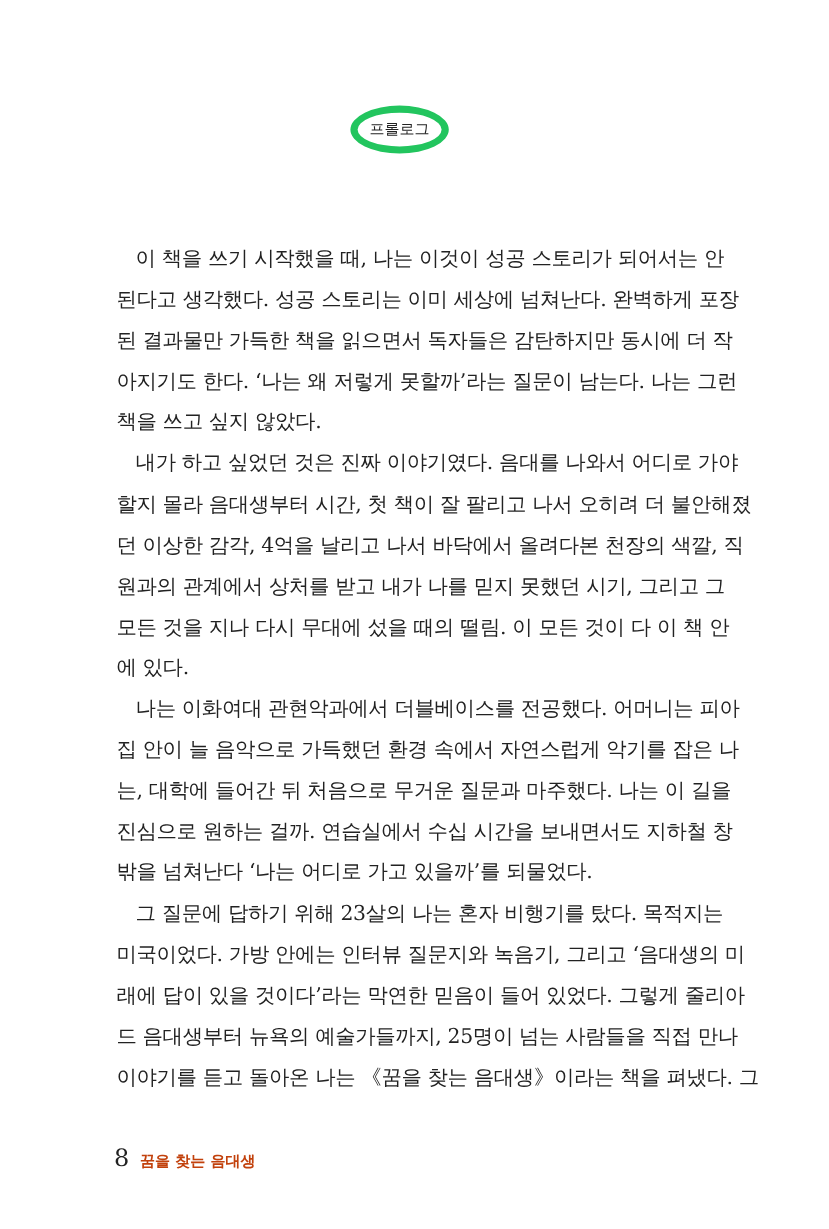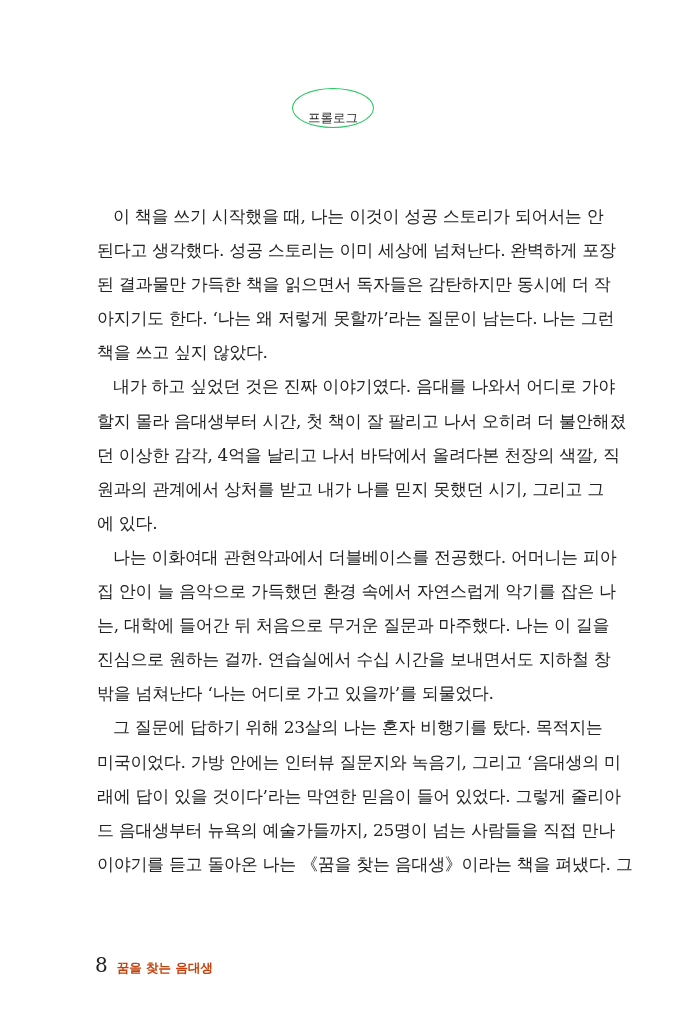--- a/index.html
+++ b/index.html
@@ -2,22 +2,22 @@
 <html><head>
 <meta charset="utf-8">
 <style>
   html, body { margin: 0; padding: 0; }
   body {
     width: 691px; height: 1024px; background: #ffffff; position: relative; overflow: hidden;
     font-family: "DejaVu Serif", "Liberation Serif", serif; color: #222;
   }
   .chapter-badge {
     position: absolute; left: 292px; top: 88px; width: 82px; height: 40px;
-    border: 1px solid #22c55e; border-radius: 50%;
-    display: flex; align-items: flex-end; justify-content: center;
+    border: 6px solid #22c55e; border-radius: 50%;
+    display: flex; align-items: center; justify-content: center;
     font-family: Liberation Serif, serif; font-size: 12.5px; color: #222;
     box-sizing: border-box;
   }
   .body-text {
     position: absolute; left: 97px; top: 199px; width: 490px;
   }
   .line {
     height: 34.1px; line-height: 34px; font-size: 17px; white-space: nowrap;
     text-align: justify; text-align-last: justify; letter-spacing: -0.3px;
   }
@@ -39,20 +39,21 @@
 <div class="body-text" id="body-text">
     <div class="line indent">이 책을 쓰기 시작했을 때, 나는 이것이 성공 스토리가 되어서는 안</div>
     <div class="line">된다고 생각했다. 성공 스토리는 이미 세상에 넘쳐난다. 완벽하게 포장</div>
     <div class="line">된 결과물만 가득한 책을 읽으면서 독자들은 감탄하지만 동시에 더 작</div>
     <div class="line">아지기도 한다. ‘나는 왜 저렇게 못할까’라는 질문이 남는다. 나는 그런</div>
     <div class="line last">책을 쓰고 싶지 않았다.</div>
     <div class="line indent">내가 하고 싶었던 것은 진짜 이야기였다. 음대를 나와서 어디로 가야</div>
     <div class="line">할지 몰라 음대생부터 시간, 첫 책이 잘 팔리고 나서 오히려 더 불안해졌</div>
     <div class="line">던 이상한 감각, 4억을 날리고 나서 바닥에서 올려다본 천장의 색깔, 직</div>
     <div class="line">원과의 관계에서 상처를 받고 내가 나를 믿지 못했던 시기, 그리고 그</div>
+    <div class="line">모든 것을 지나 다시 무대에 섰을 때의 떨림. 이 모든 것이 다 이 책 안</div>
     <div class="line last">에 있다.</div>
     <div class="line indent">나는 이화여대 관현악과에서 더블베이스를 전공했다. 어머니는 피아</div>
     <div class="line">집 안이 늘 음악으로 가득했던 환경 속에서 자연스럽게 악기를 잡은 나</div>
     <div class="line">는, 대학에 들어간 뒤 처음으로 무거운 질문과 마주했다. 나는 이 길을</div>
     <div class="line">진심으로 원하는 걸까. 연습실에서 수십 시간을 보내면서도 지하철 창</div>
     <div class="line last">밖을 넘쳐난다 ‘나는 어디로 가고 있을까’를 되물었다.</div>
     <div class="line indent">그 질문에 답하기 위해 23살의 나는 혼자 비행기를 탔다. 목적지는</div>
     <div class="line">미국이었다. 가방 안에는 인터뷰 질문지와 녹음기, 그리고 ‘음대생의 미</div>
     <div class="line">래에 답이 있을 것이다’라는 막연한 믿음이 들어 있었다. 그렇게 줄리아</div>
     <div class="line">드 음대생부터 뉴욕의 예술가들까지, 25명이 넘는 사람들을 직접 만나</div>

